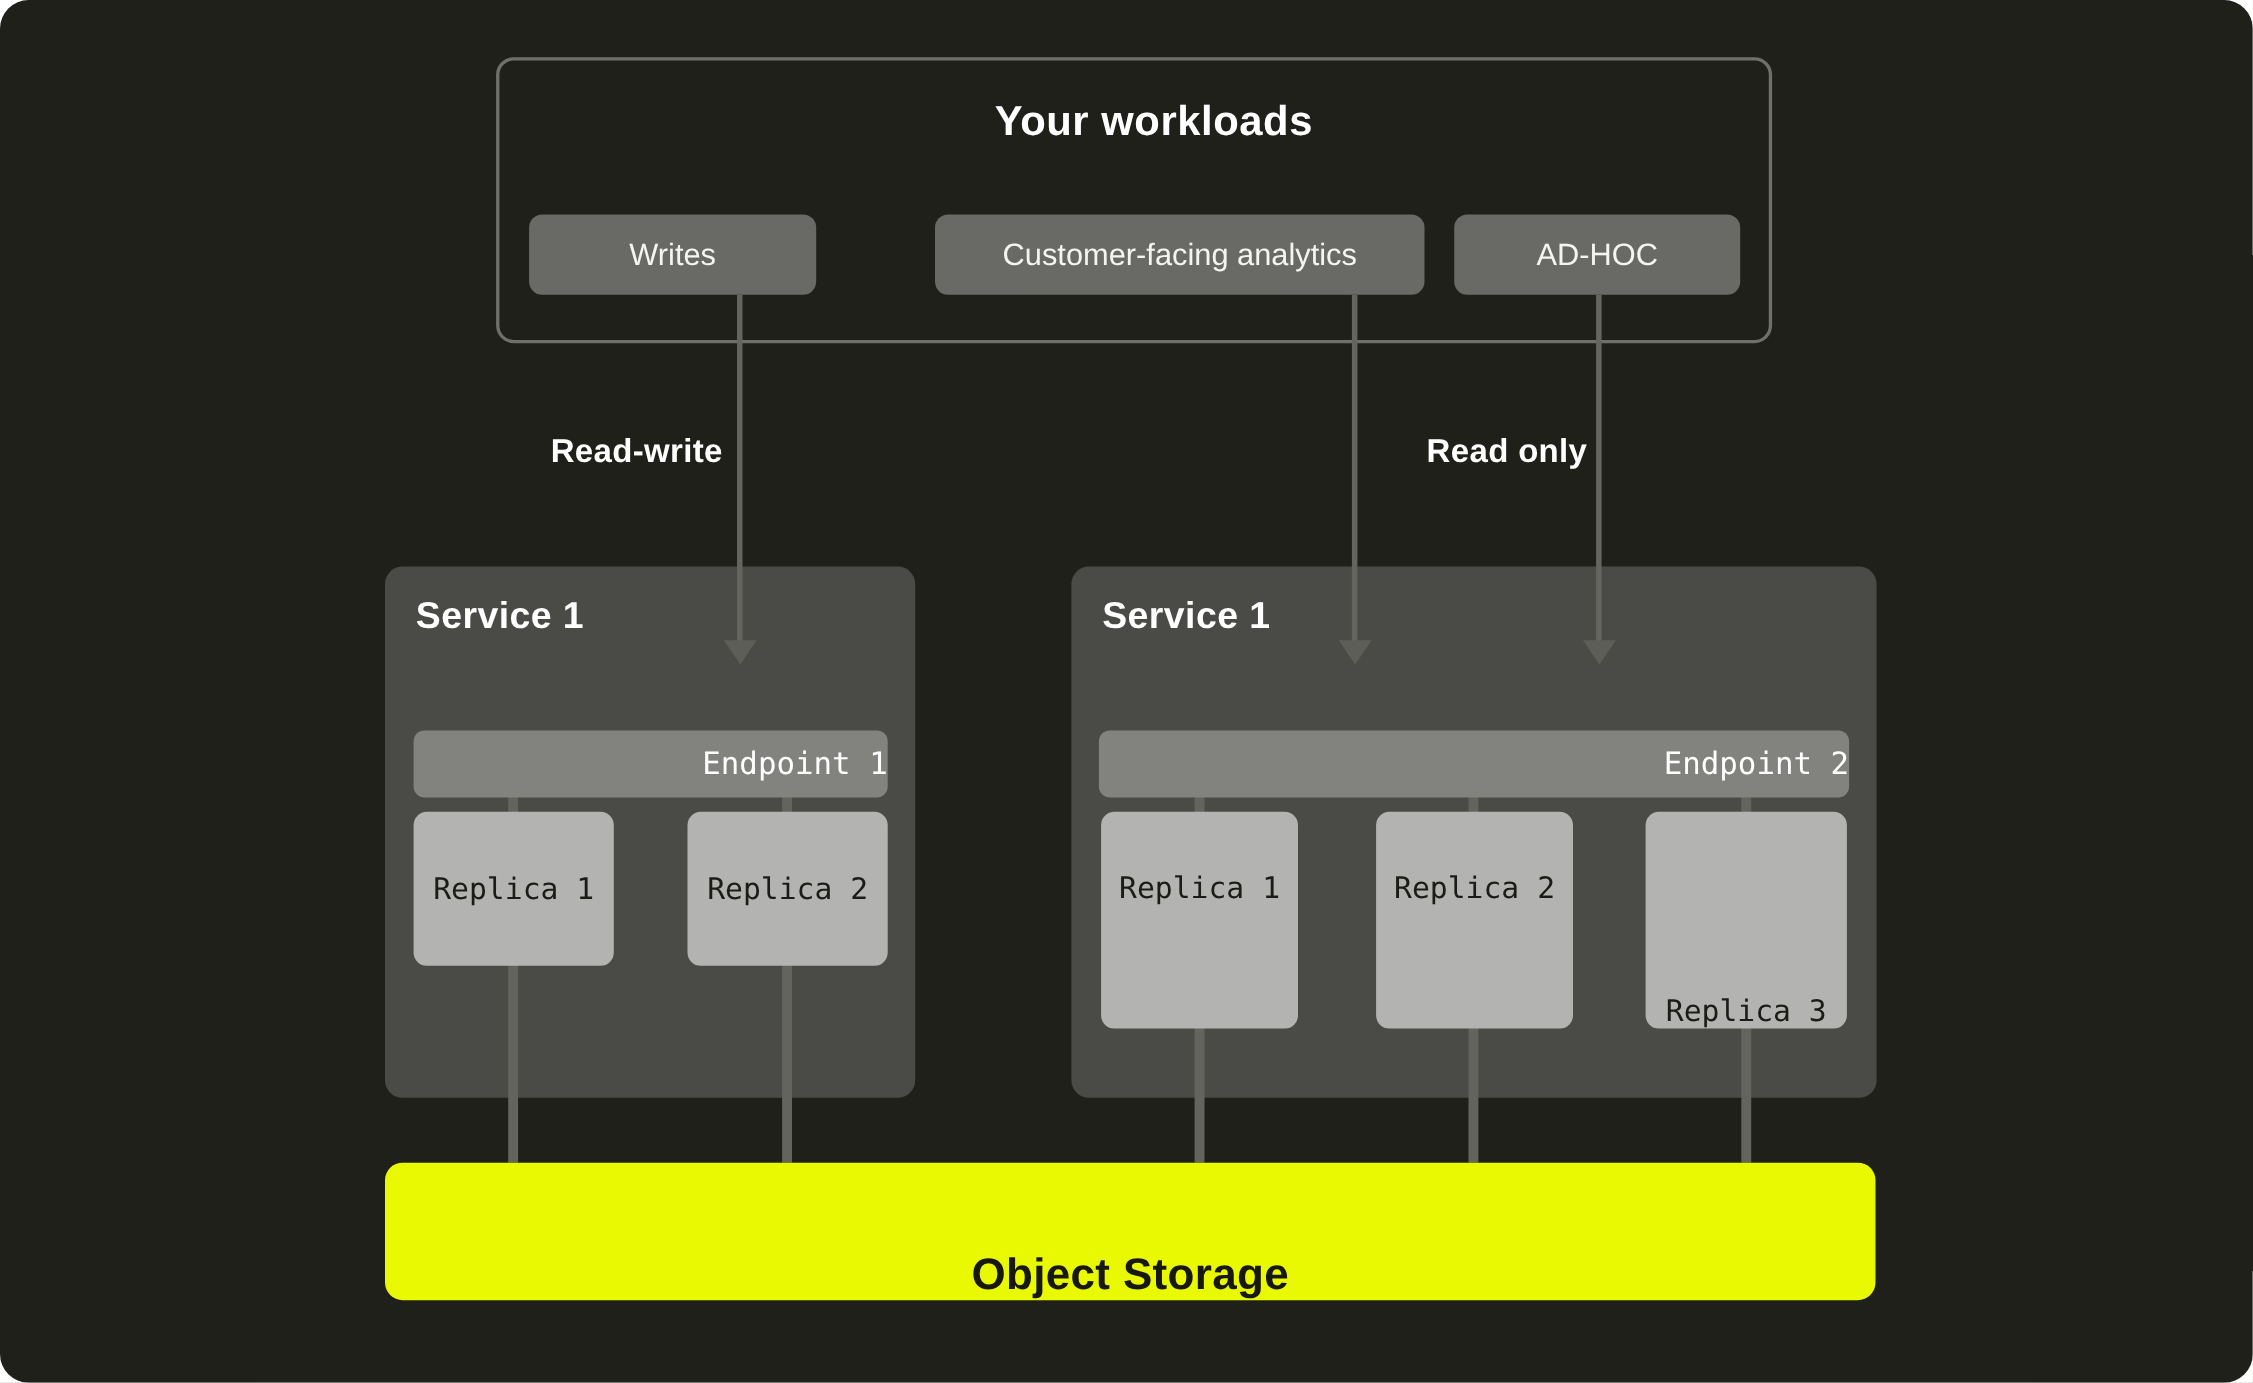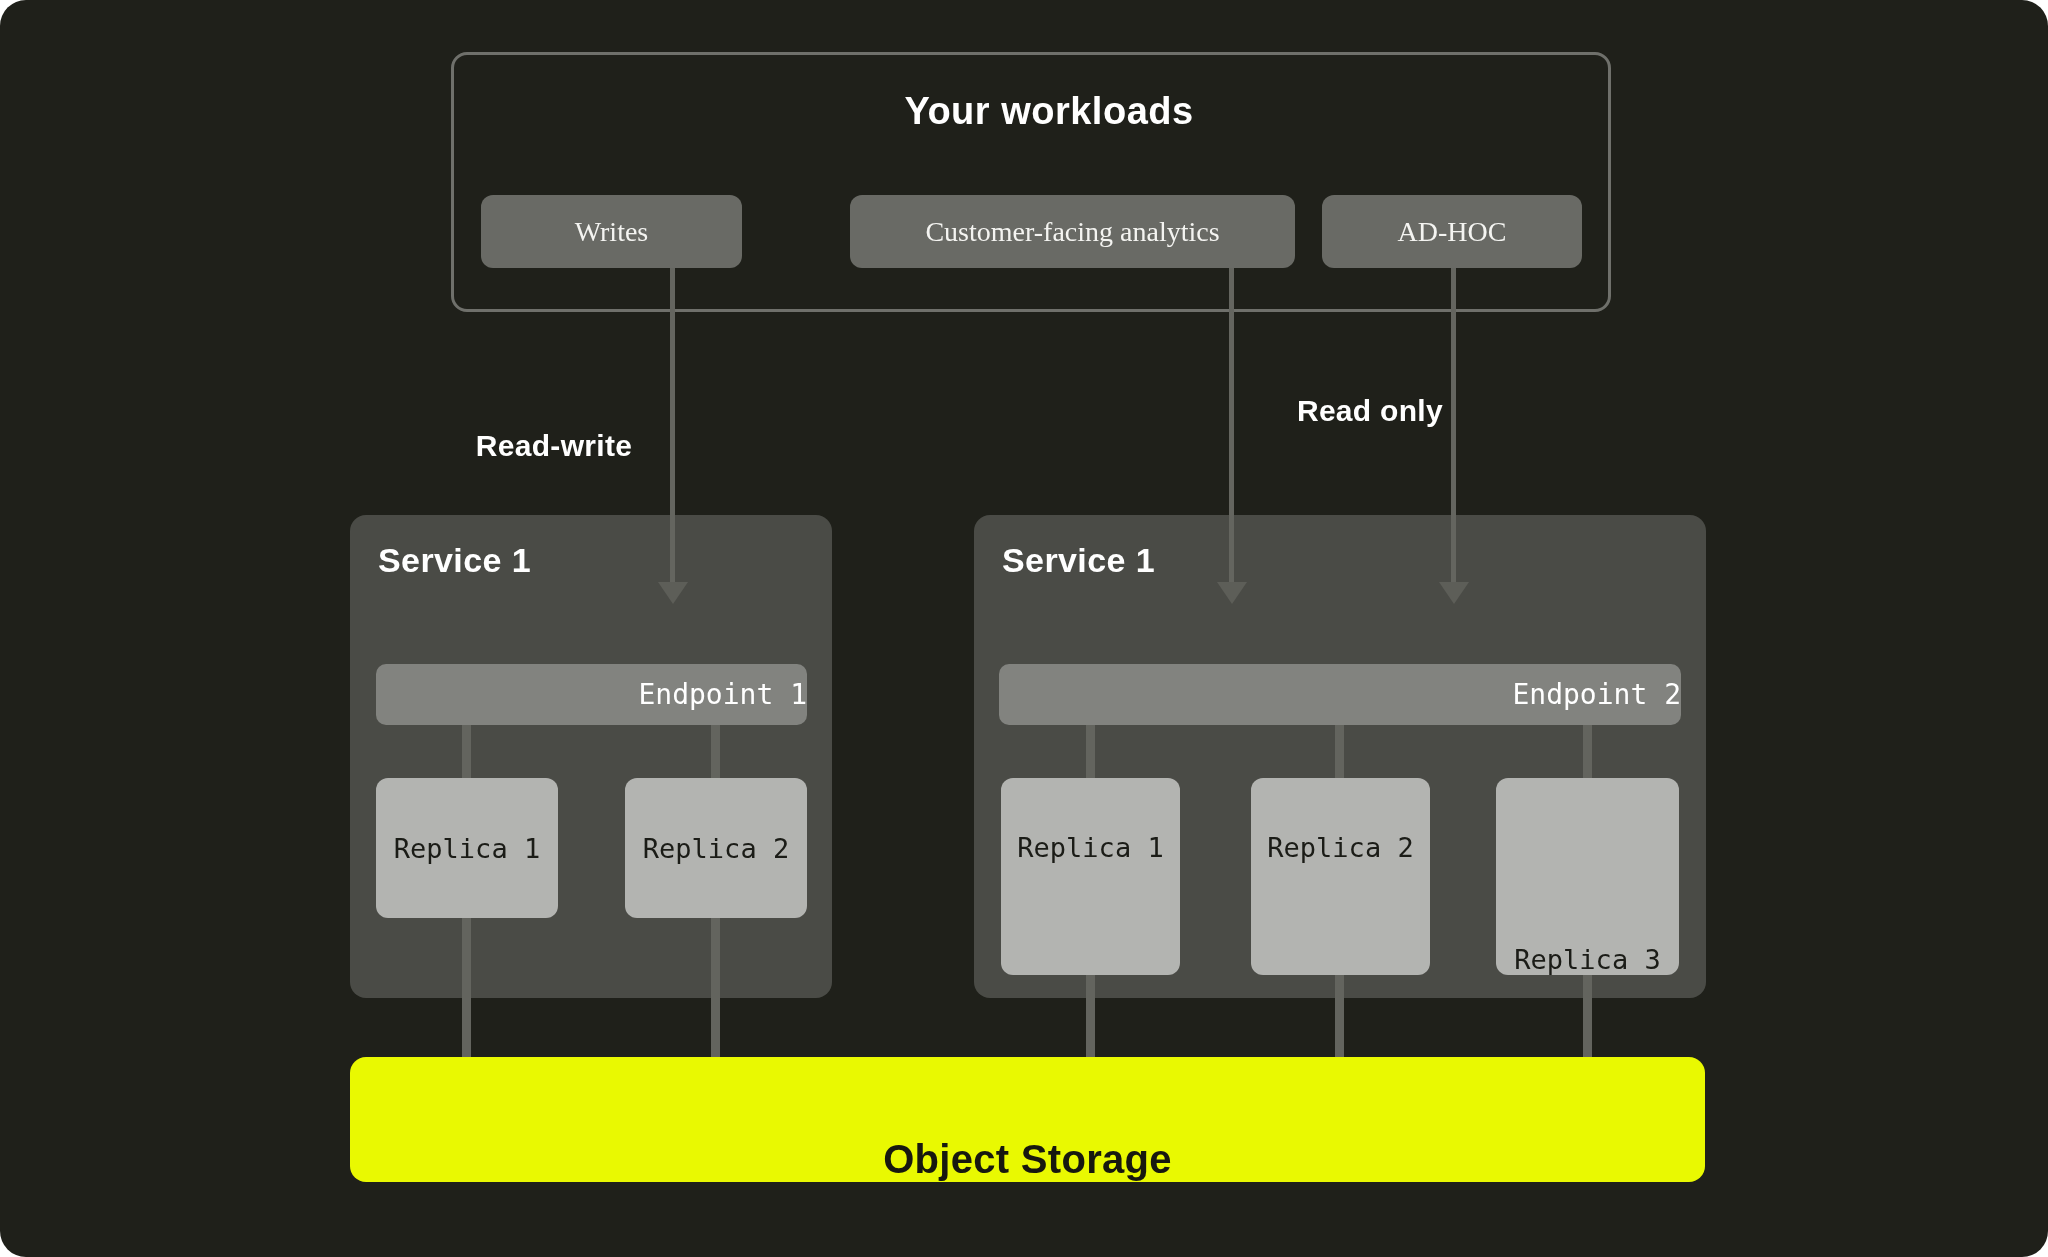--- a/index.html
+++ b/index.html
@@ -22,40 +22,40 @@
   .wl-title{
     left:451px;top:90px;width:1160px;
     text-align:center;color:#ffffff;
     font-size:38px;font-weight:bold;letter-spacing:.5px;padding-left:36px;
   }
   .pill{
     top:195px;height:73px;
     background:#696a65;border-radius:12px;
     display:flex;align-items:center;justify-content:center;
     color:#f4f4f1;
-    font-family:Liberation Serif, serif;
+    font-family:Liberation Sans, sans-serif;
     font-size:28px;
   }
   .pill-writes{left:481px;width:261px;}
   .pill-analytics{left:850px;width:445px;}
   .pill-adhoc{left:1322px;width:260px;}
 
   
   .arrow-line{width:5px;top:268px;height:316px;background:#64655f;}
   .arrow-head{
     width:0;height:0;top:582px;
     border-left:15px solid transparent;
     border-right:15px solid transparent;
     border-top:22px solid #5d5e58;
   }
   .flow-label{
     top:394px;color:#ffffff;
     font-size:30px;font-weight:bold;letter-spacing:.3px;
   }
-  .label-rw{left:451px;width:206px;text-align:center;margin-top:35px;}
+  .label-rw{left:451px;width:206px;text-align:right;}
   .label-ro{left:1243px;width:200px;text-align:right;}
 
   
   .service{
     top:515px;height:483px;
     background:#4a4b46;border-radius:16px;
   }
   .service-1{left:350px;width:482px;}
   .service-2{left:974px;width:732px;}
   .service-title{
@@ -78,21 +78,20 @@
   .endpoint-1{left:376px;width:431px;}
   .endpoint-2{left:999px;width:682px;}
 
   .replica{
     top:738px;
     background:#b3b4b1;border-radius:12px;
     display:flex;justify-content:center;
     color:#1b1c17;
     font-family:"DejaVu Sans Mono", monospace;
     font-size:27px;
-    margin-top:40px;
   }
   .replica-s1{height:140px;align-items:center;}
   .replica-s2{height:197px;align-items:flex-start;padding-top:54px;}
   .s1-r1{left:376px;width:182px;}
   .s1-r2{left:625px;width:182px;}
   .s2-r1{left:1001px;width:179px;}
   .s2-r2{left:1251px;width:179px;}
   .s2-r3{left:1496px;width:183px;align-items:flex-end;}
 
   

